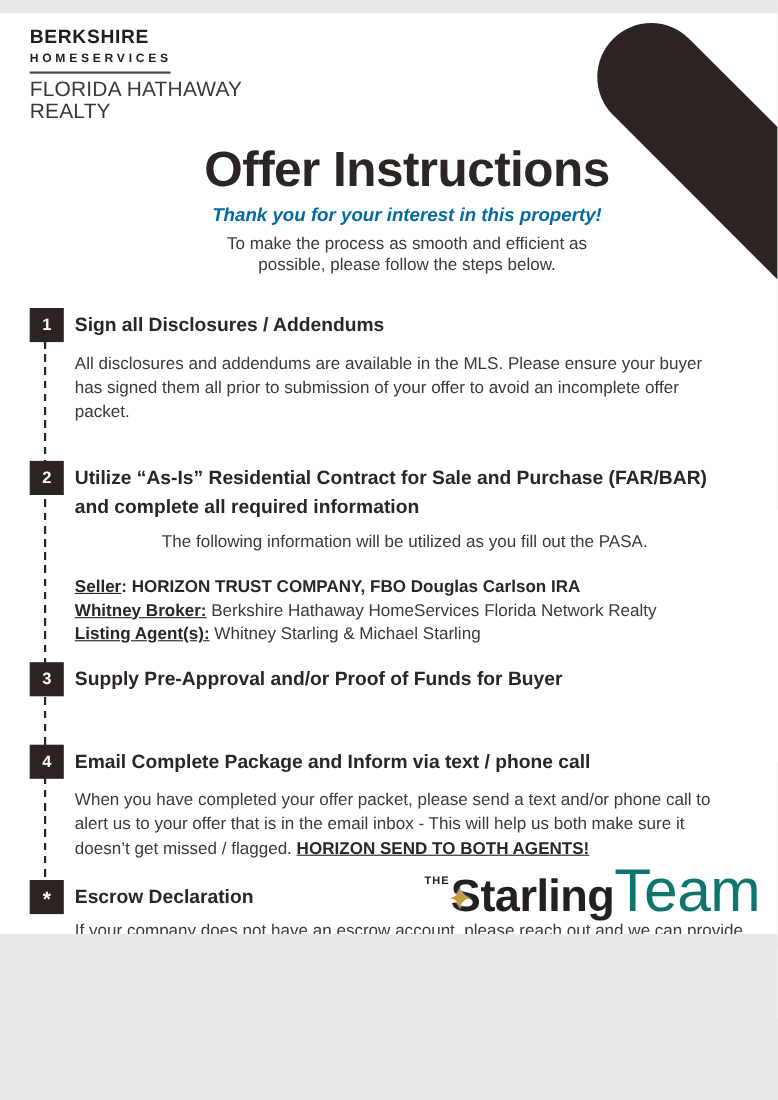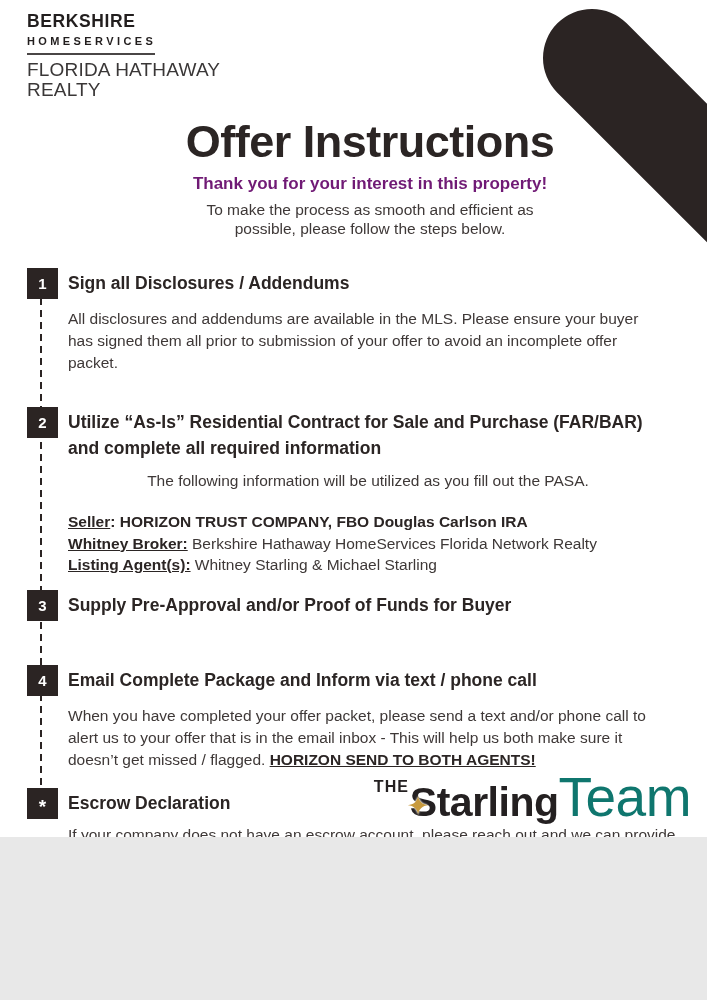--- a/index.html
+++ b/index.html
@@ -1,34 +1,34 @@
 <!DOCTYPE html>
 <html><head>
 <meta charset="utf-8">
 <style>
   * { margin:0; padding:0; box-sizing:border-box; }
   html,body { background:#e8e8e8; }
   body { font-family:"Liberation Sans","DejaVu Sans",sans-serif; }
   .page {
-    position:relative; width:707px; height:837px; margin:0 auto;
+    position:relative; width:707px; height:837px; margin:12px auto;
     background:#ffffff; overflow:hidden; color:#2b2423;
   }
   .decor { position:absolute; inset:0; z-index:0; pointer-events:none; }
 
   
   .brand { position:absolute; left:27px; top:12px; z-index:2; }
   .brand-main { font-weight:bold; font-size:17.5px; letter-spacing:0.6px; line-height:19px; color:#221e1e; }
   .brand-home { font-weight:bold; font-size:11px; letter-spacing:3.4px; margin-top:4px; color:#221e1e; }
   .brand-rule { width:128px; height:1.5px; background:#4a4646; margin:6px 0 5px 0; }
   .brand-sub { font-size:19px; line-height:20px; letter-spacing:0.2px; color:#3a3737; font-stretch:condensed; }
 
   
   .header { position:absolute; left:33px; top:116px; width:674px; text-align:center; z-index:2; }
   .title { font-size:45px; font-weight:bold; letter-spacing:-0.5px; color:#2b2524; }
-  .subtitle { font-size:17px; font-weight:bold; margin-top:6px; color:#701a75; }
+  .subtitle { font-size:17px; font-weight:bold; margin-top:6px; color:#0369a1;font-style:italic; }
   .intro { font-size:15.5px; color:#3e3837; margin:6px auto 0 auto; width:360px; line-height:19px; }
 
   
   .timeline {
     position:absolute; left:40px; top:298px; width:2px; height:505px; z-index:1;
     background:repeating-linear-gradient(to bottom,#2b2423 0 7px,transparent 7px 12px);
   }
   .step { position:absolute; left:27px; display:flex; gap:10px; z-index:2; }
   .badge {
     flex:none; width:31px; height:31px; background:#2b2423; color:#ffffff;
@@ -46,21 +46,21 @@
   .d-label { font-weight:bold; text-decoration:underline; color:#2b2524; }
   .d-bold { font-weight:bold; color:#2b2524; }
   .s3 { top:590px; }
   .s4 { top:665px; } .s4 .step-body { width:602px; }
   .s5 { top:788px; } .s5 .step-body { width:620px; margin-top:5px; }
   .s5 .badge { font-size:19px; }
   .s5 .badge span { transform:translateY(3px); }
 
   
   .team-logo { position:absolute; right:16px; bottom:8px; z-index:2; display:flex; align-items:baseline; }
-  .team-the { font-size:16px; font-weight:bold; letter-spacing:1px; color:#242021; transform:translateY(-24px); margin-right:1px;text-align:center; }
+  .team-the { font-size:10px; font-weight:bold; letter-spacing:1px; color:#242021; transform:translateY(-24px); margin-right:1px;text-align:center; }
   .team-starling { position:relative; font-size:41px; font-weight:bold; color:#242021; letter-spacing:-0.5px; }
   .team-star {
     position:absolute; left:-3px; top:11px; font-size:27px; color:#c79a3e; font-weight:normal;
     text-shadow:0 0 2px #ffffff,0 0 2px #ffffff; z-index:3;
   }
   .team-team { font-size:55px; font-weight:normal; color:#0f766e; letter-spacing:-0.5px; }
 </style>
 </head>
 <body>
 

